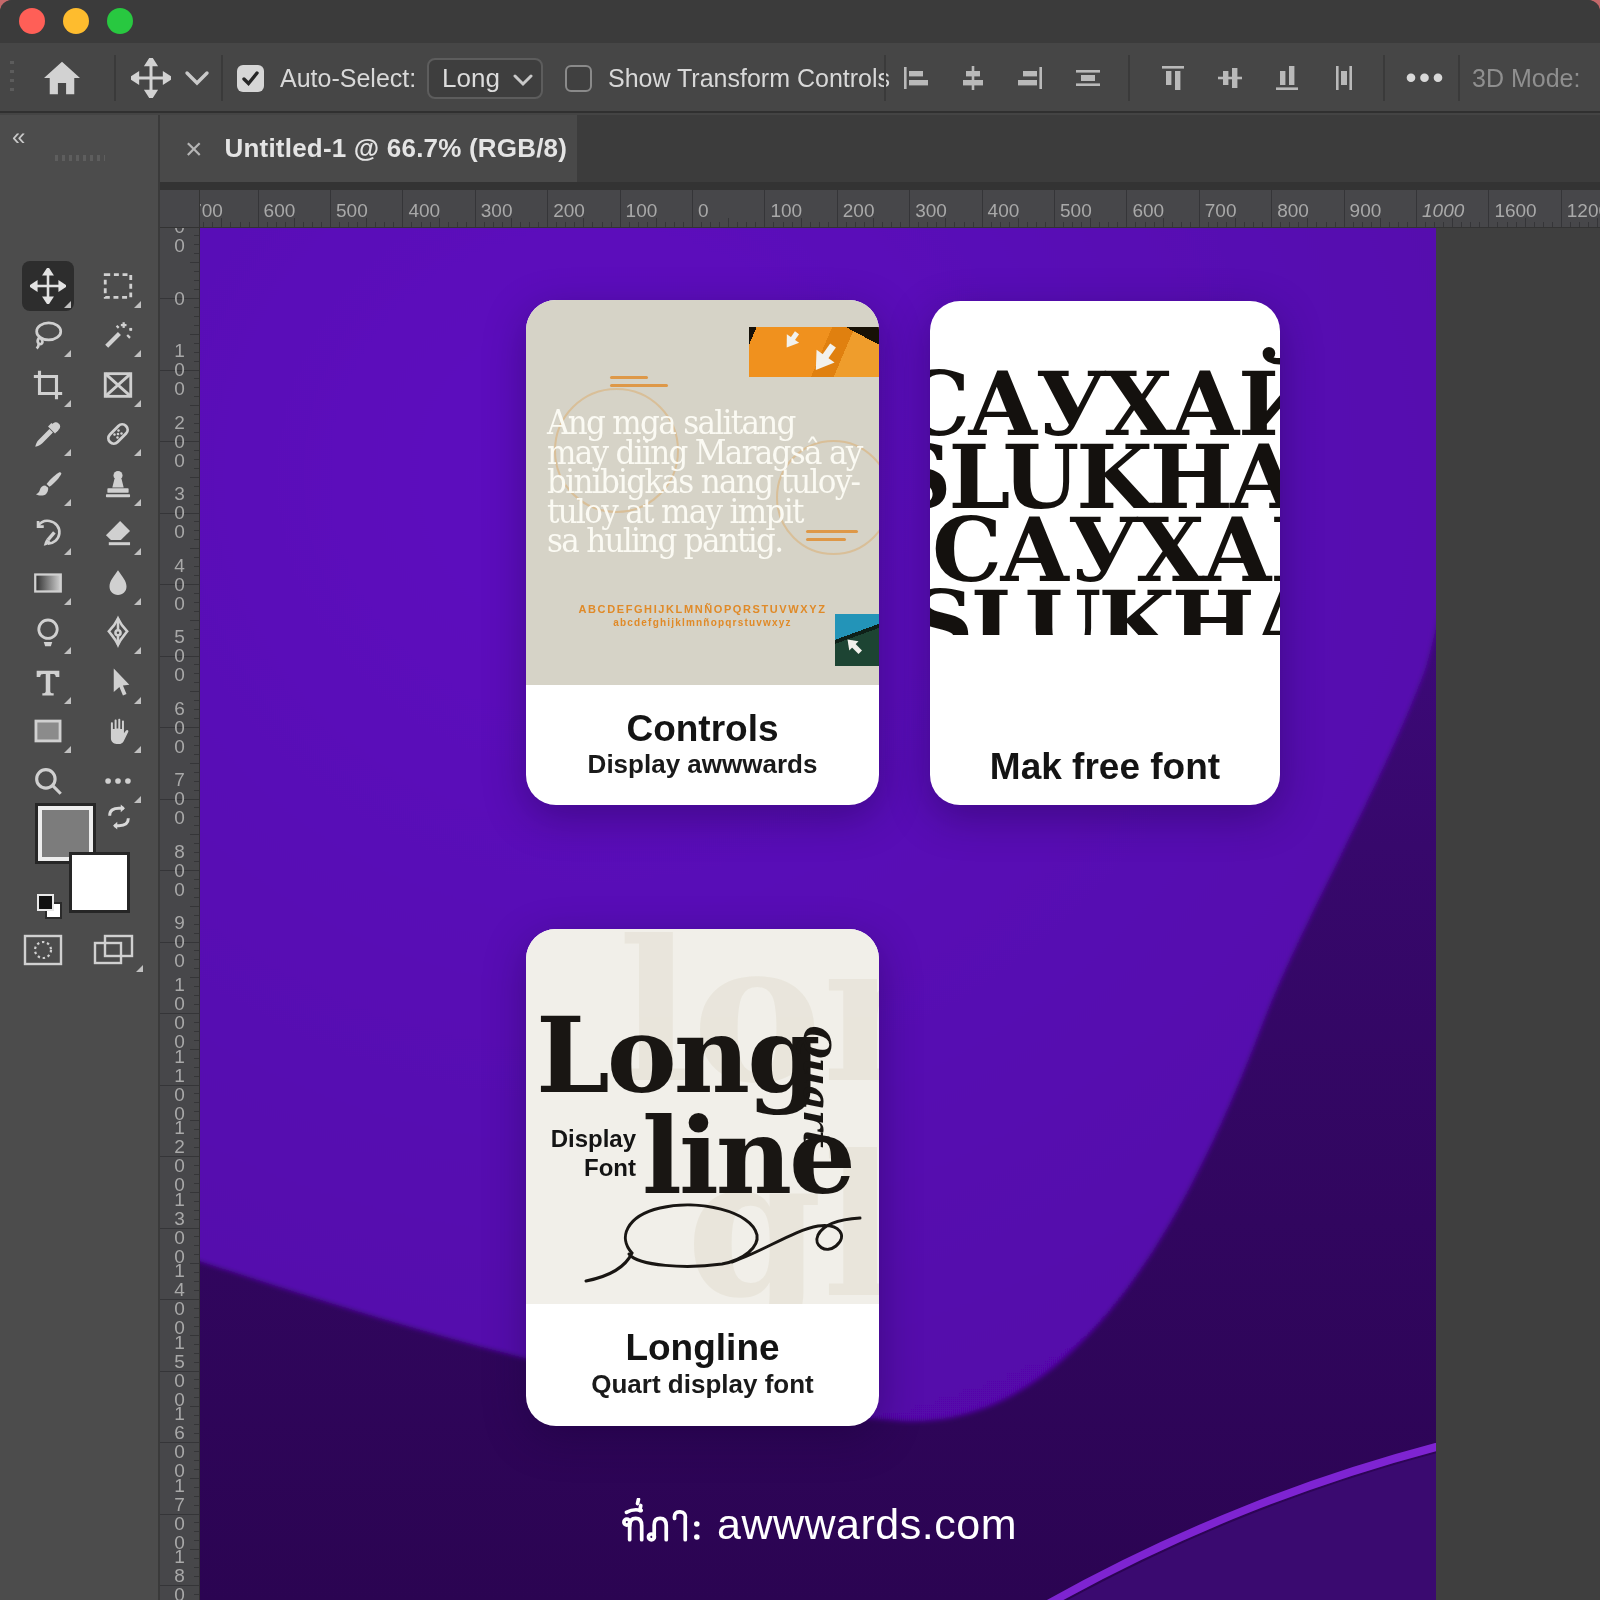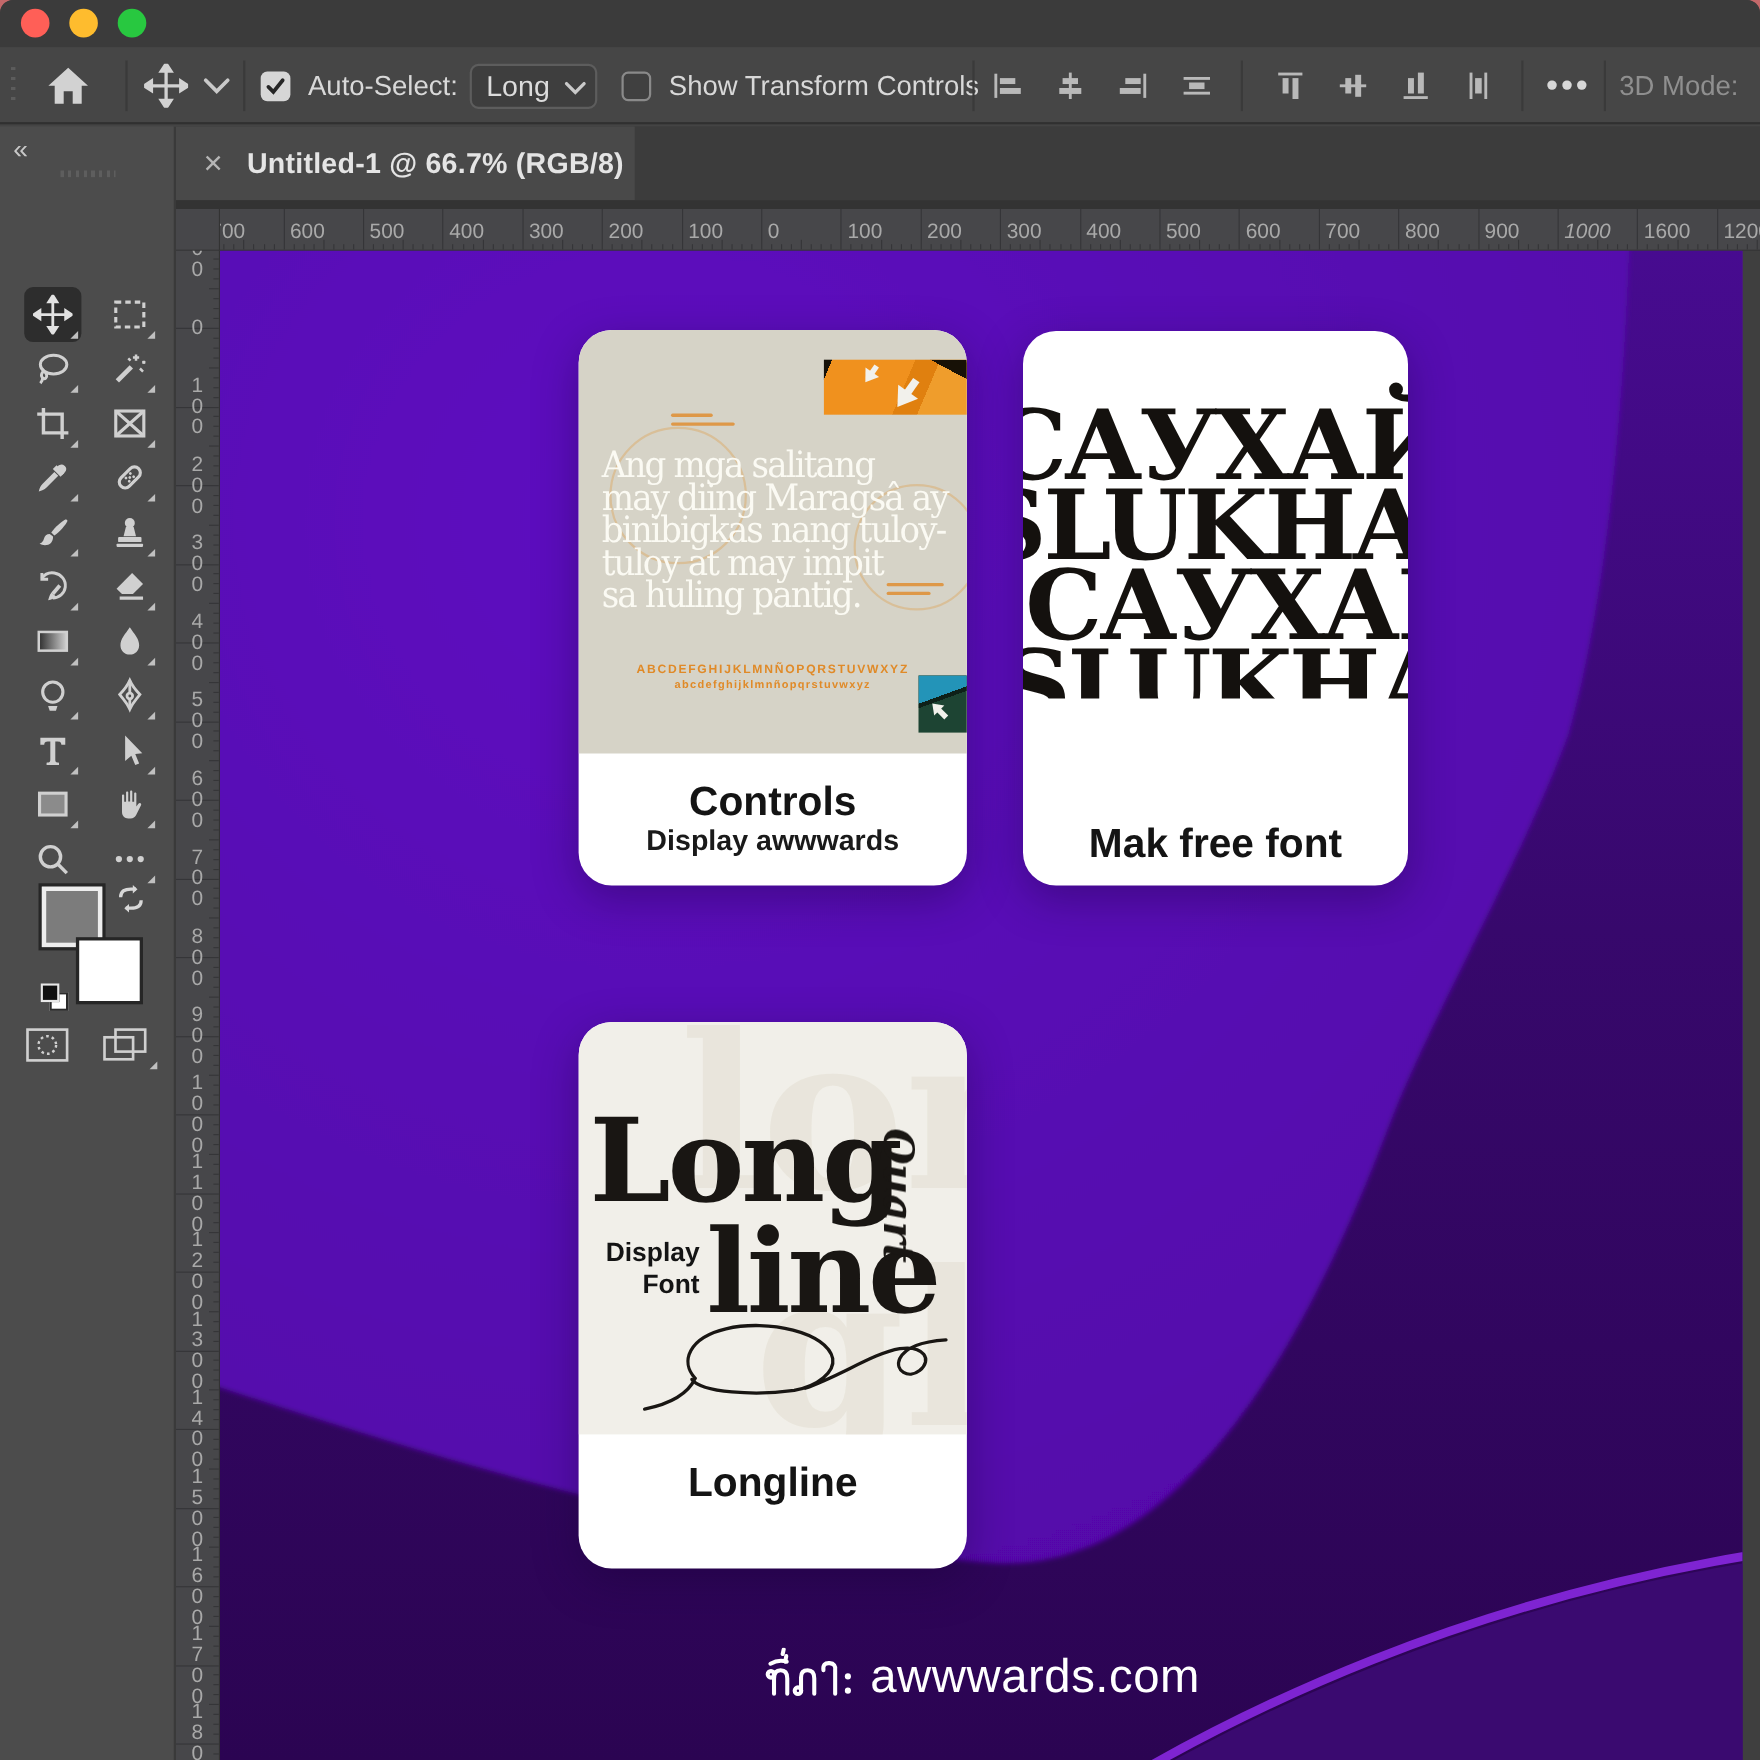--- a/index.html
+++ b/index.html
@@ -67,21 +67,21 @@
   
   .ruler-corner { position:absolute; left:0; top:75px; width:40px; height:38px; background:#47474a; border-right:1px solid #333; border-bottom:1px solid #333; }
   .ruler-top { position:absolute; left:40px; top:75px; width:1400px; height:38px; background:#47474a; border-bottom:1px solid #333; overflow:hidden; }
   .ruler-left { position:absolute; left:0; top:113px; width:40px; height:1372px; background:#47474a; border-right:1px solid #333; overflow:hidden; }
   .rt-label { position:absolute; bottom:5px; color:#a9a9a9; font-size:19px; }
   .rt-tick { position:absolute; bottom:0; width:1px; background:#353538; }
   .rl-label { position:absolute; left:0; width:39px; text-align:center; color:#a9a9a9; font-size:19px; line-height:19px; white-space:pre-line; }
   .rl-tick { position:absolute; right:0; height:1px; background:#353538; }
 
   
-  .canvas { position:absolute; left:40px; top:113px; width:1384px; height:1372px; overflow:hidden; background:#5508b0; }
+  .canvas { position:absolute; left:40px; top:113px; width:1236px; height:1372px; overflow:hidden; background:#5508b0; }
   .canvas > svg.bg { position:absolute; left:0; top:0; }
 
   .card { position:absolute; border-radius:30px; background:#fff; overflow:hidden; box-shadow:0 12px 40px rgba(20,0,50,.35); }
   .card-img { position:absolute; left:0; top:0; right:0; overflow:hidden; }
   .card-title { position:absolute; left:0; right:0; text-align:center; font-weight:700; color:#141414; font-size:37px; }
   .card-sub { position:absolute; left:0; right:0; text-align:center; font-weight:700; color:#1a1a1a; font-size:26px; }
 
   
   #card-maragsa { left:326px; top:72px; width:353px; height:505px; }
   #card-maragsa .card-img { height:385px; background:#d6d3c7; }
@@ -973,20 +973,21 @@
             <div class="long-word" style="left:10px;top:74px;font-size:105px;">Long</div>
             <div class="long-word" style="left:116px;top:175px;font-size:105px;">line</div>
             <div class="quart-vert" style="left:310px;top:96px;font-size:38px;">Quart</div>
             <div class="displayfont-side" style="left:0px;top:195px;width:110px;">Display
 Font</div>
             <svg class="flourish" width="353" height="375" viewBox="0 0 353 375">
               <path d="M 60 352 C 85 347 100 337 106 324 C 92 309 100 287 134 279 C 172 270 226 282 231 306 C 233 318 218 331 196 335 C 160 340 112 337 103 325 M 206 333 C 238 322 268 301 292 297 C 314 294 322 307 310 317 C 300 325 287 317 292 306 C 298 294 318 290 334 289" fill="none" stroke="#191613" stroke-width="3" stroke-linecap="round"></path>
             </svg>
           </div>
           <div class="card-title" style="top:398px;">Longline</div>
+          <div class="card-sub" style="top:440px;">Quart display font</div>
         </div>
 
 
         <div class="caption">
           <svg width="88" height="52" viewBox="0 0 95 54">
             <g fill="none" stroke="#ffffff" stroke-width="4" stroke-linecap="round">
               <circle cx="8.5" cy="25" r="3.2"></circle>
               <path d="M11.5 25 L11.5 44"></path>
               <path d="M11.5 29 Q11.5 21 18 21 Q24.5 21 24.5 29 L24.5 44"></path>
               <path d="M8 14.5 Q16 10 24 12.5"></path>

